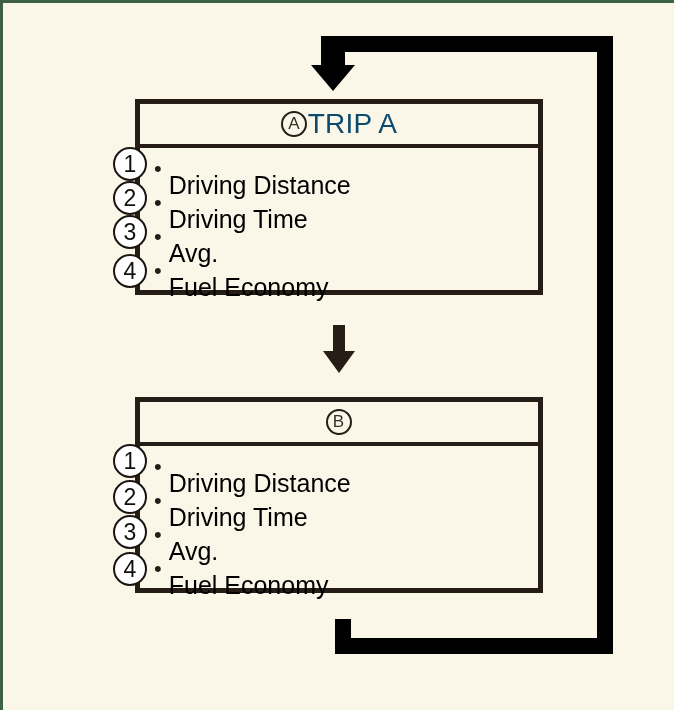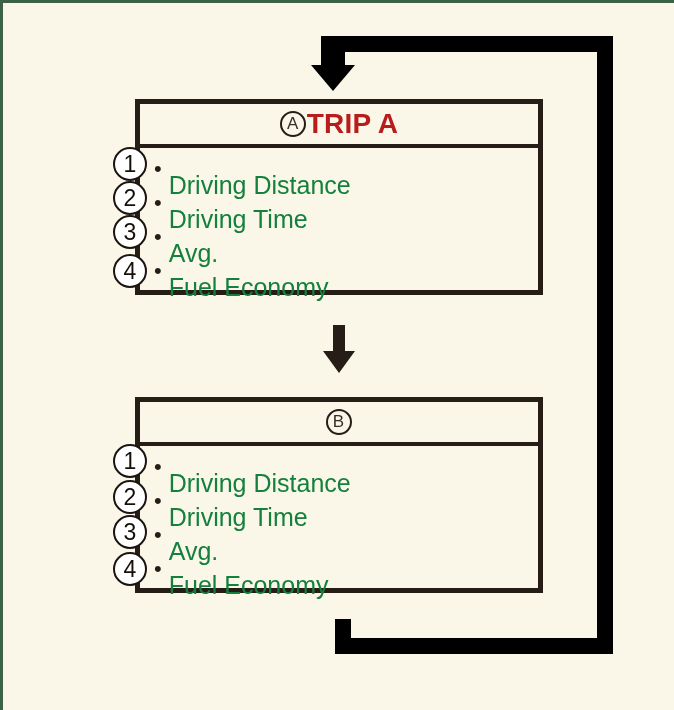--- a/index.html
+++ b/index.html
@@ -100,22 +100,22 @@
     justify-content: center;
     font-size: 17px;
     color: #3a2f27;
     background: transparent;
     box-sizing: border-box;
     margin-right: 1px;
     flex: none;
   }
   .card-title {
     font-size: 28px;
-    font-weight: bold;
-    color: #b91c1c;
+    font-weight: normal;
+    color: #0c4a6e;
     letter-spacing: 0.2px;
     white-space: nowrap;
     text-align: right;
   }
 
   .card-body {
     padding: 4px 0 0 0;
   }
   .row {
     position: relative;
@@ -125,21 +125,21 @@
     padding-left: 14px;
   }
   .bullet {
     font-size: 22px;
     color: #261d17;
     line-height: 1;
     margin-right: 7px;
   }
   .row-label {
     font-size: 25px;
-    color: #15803d;
+    color: #000000;
     white-space: nowrap;
     margin-top: 32px;
   }
 
   
   .num-circle {
     position: absolute;
     width: 34px;
     height: 34px;
     border-radius: 50%;

